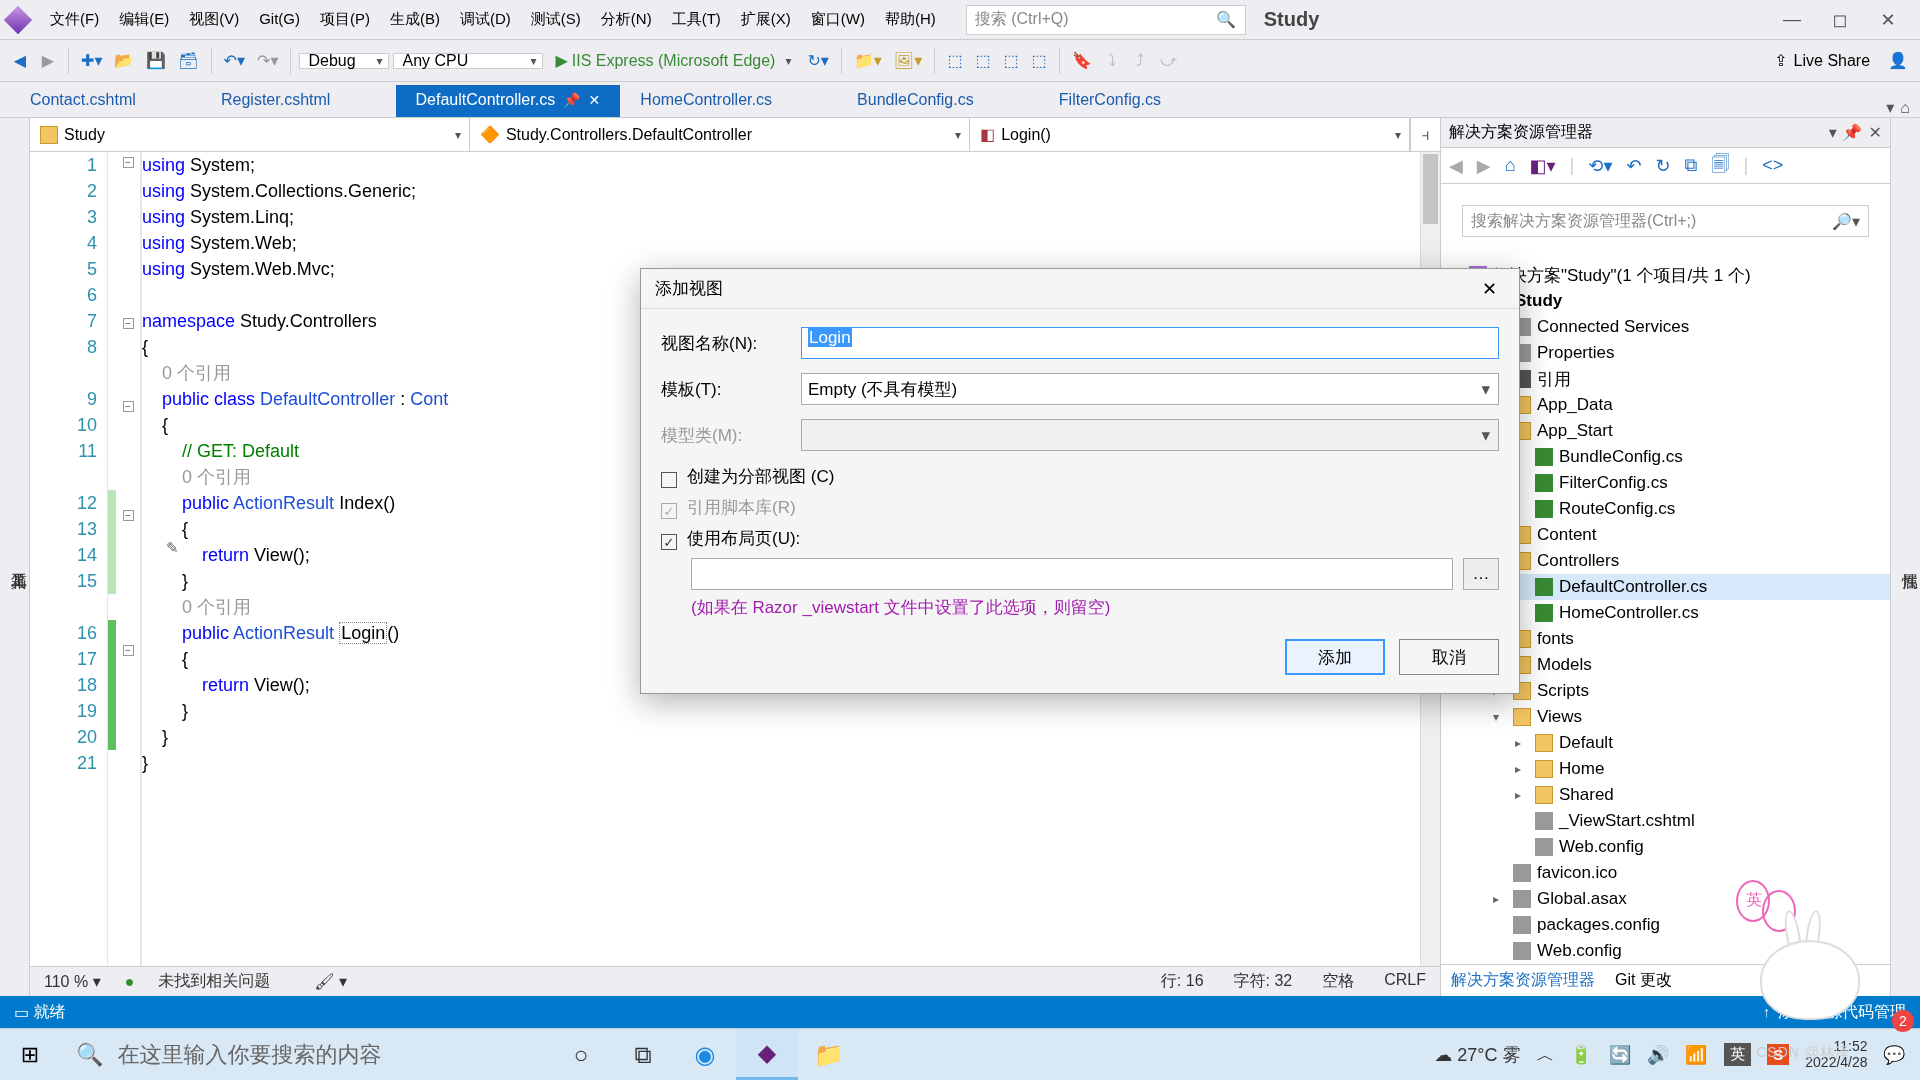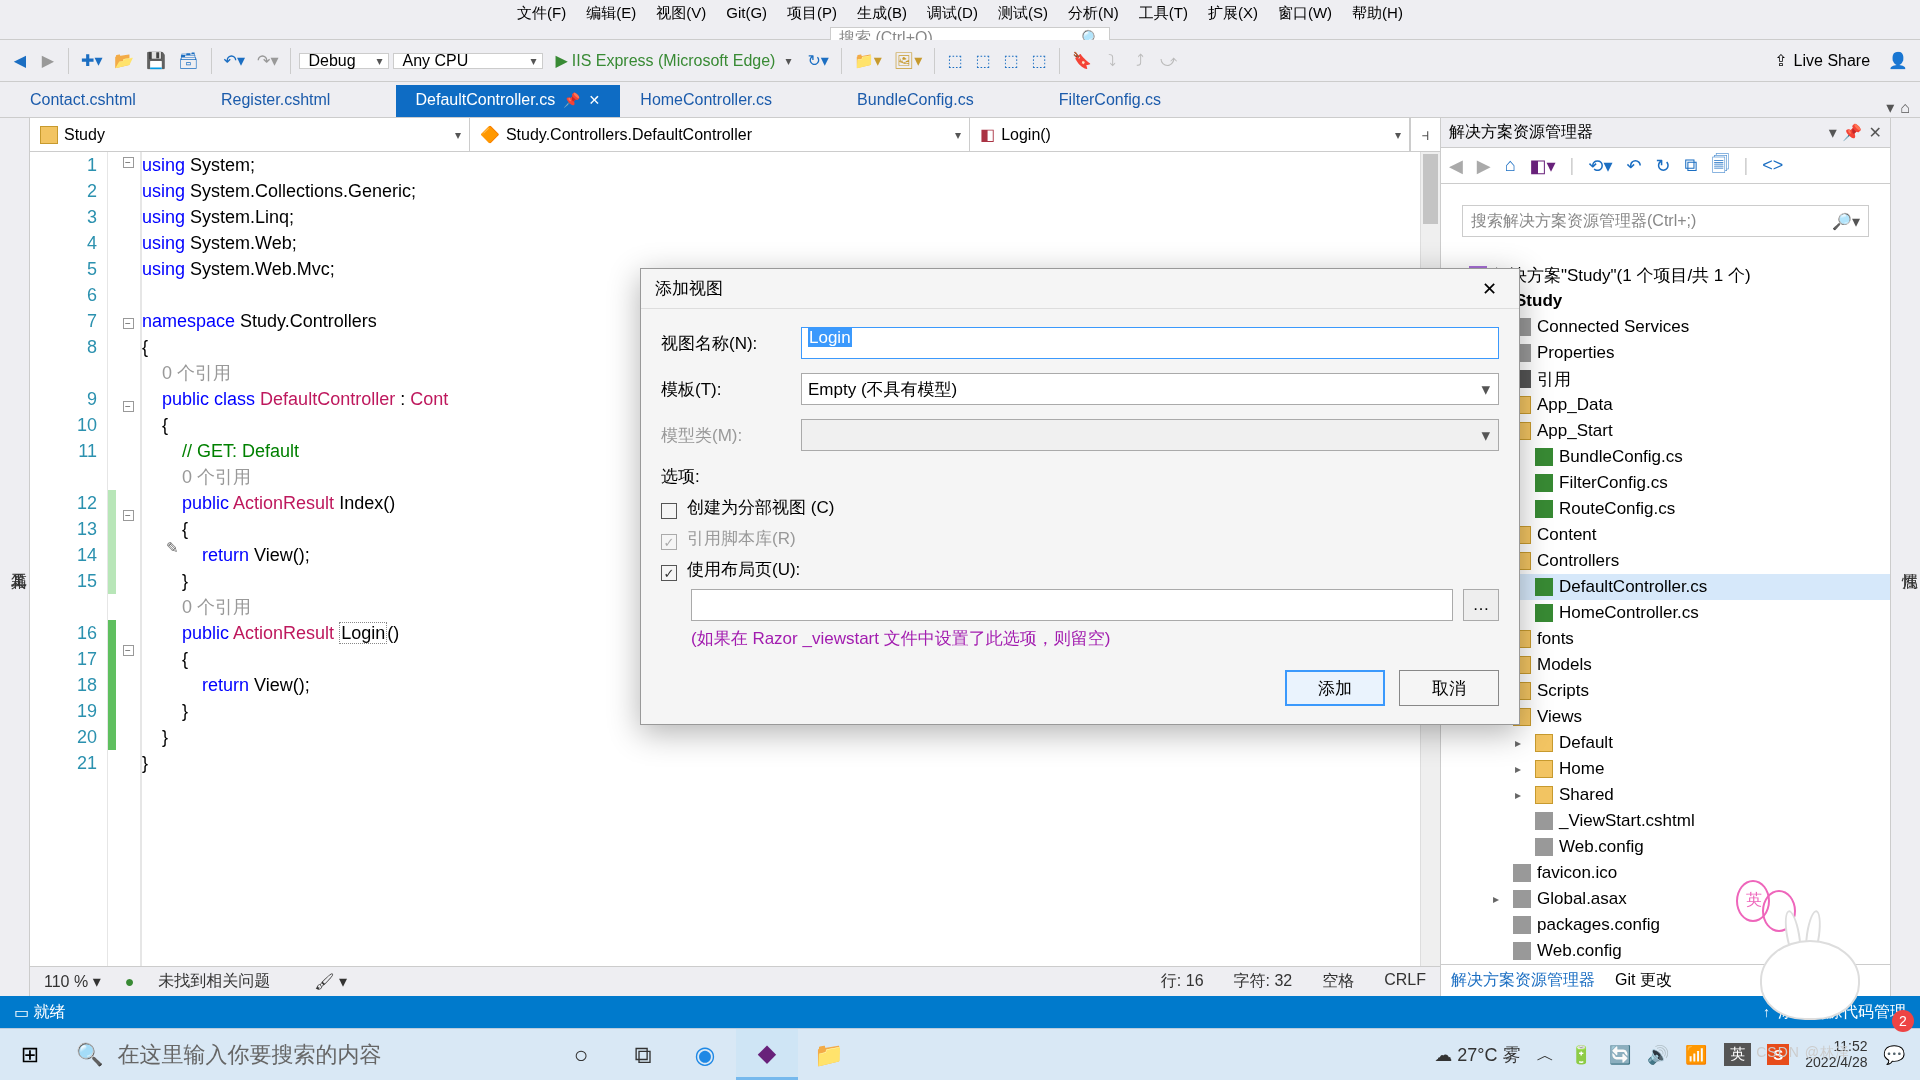--- a/index.html
+++ b/index.html
@@ -1,20 +1,20 @@
 <!DOCTYPE html>
 <html><head>
 <meta charset="utf-8">
 <style>
 * { margin: 0; padding: 0; box-sizing: border-box; font-family: "Microsoft YaHei", "Segoe UI", sans-serif; }
 body { width: 1920px; height: 1080px; overflow: hidden; background: #fff; }
 .vs-window { display: flex; flex-direction: column; height: 100%; }
 
 
-.titlebar { height: 40px; background: #eeeef2; display: flex; align-items: center; padding: 0 8px; border-bottom: 1px solid #ccc; font-size: 15px; flex-direction: column; }
+.titlebar { height: 40px; background: #eeeef2; display: flex; align-items: center; padding: 0 8px; border-bottom: 1px solid #ccc; font-size: 15px; }
 .vs-logo { width: 20px; height: 20px; background: linear-gradient(135deg,#cb95e6,#6c33af); margin-right: 12px; transform: rotate(45deg); }
 .menu-item { padding: 4px 10px; cursor: default; }
 .titlebar-search { margin-left: 20px; width: 280px; height: 30px; border: 1px solid #ccc; background: #fff; padding: 0 8px; display: flex; align-items: center; color: #888; font-size: 16px; }
 .titlebar-search .mag { margin-left: auto; color: #555; }
 .solution-name { margin-left: 18px; font-size: 20px; color: #444; font-weight: 600;}
 .win-controls { margin-left: auto; display: flex; }
 .win-btn { width: 48px; height: 40px; display: flex; align-items: center; justify-content: center; color: #555; font-size: 18px; }
 
 
 .toolbar { height: 42px; background: #eeeef2; display: flex; align-items: center; padding: 0 8px; border-bottom: 1px solid #ccc; gap: 4px; font-size: 16px;}
@@ -52,21 +52,21 @@
 
 .code-area { flex:1; display:flex; font-family: Consolas, monospace; font-size: 18px; background:#fff; overflow:hidden; position:relative;}
 .collapse-gutter { width:26px; border-right:2px solid #e6e6e6; background:#fff; }
 .collapse-gutter .box { width:11px; height:11px; border:1px solid #999; margin:5px auto 0; font-size:10px; line-height:9px; text-align:center; color:#555;}
 .code-gutter { width: 78px; text-align: right; padding-right: 10px; color: #2b91af; border-right: 1px solid #e6e6e6; user-select:none; }
 .line { height: 26px; line-height: 26px; white-space: pre; }
 .change-bar { width:8px; }
 .change-bar .green { background:#5fbf5f; height:26px; }
 .change-bar .light { background:#b8e6b8; height:26px; }
 .code-lines { flex:1; }
-.kw { color:#0000ff;} .type{color:#be185d;} .com{color:#008000;} .gray{color:#999;}
+.kw { color:#0000ff;} .type{color:#1d4ed8;} .com{color:#008000;} .gray{color:#999;}
 .boxed { border:1px dotted #888; padding:0 1px;}
 .scroll { position:absolute; right:0; top:0; width:20px; height:100%; background:#efefef; border-left:1px solid #ddd;}
 .scroll .thumb { position:absolute; top:2px; left:2px; right:2px; height:70px; background:#c4c4c4; }
 .scroll .mark { position:absolute; left:2px; right:2px; height:3px; background:#5fbf5f; top:48%;}
 .pencil { position:absolute; left:136px; top:calc(26px * 15 - 3px); font-size:15px; color:#666;}
 
 
 .ed-footer { height:30px; border-top:1px solid #ccc; display:flex; align-items:center; padding:0 14px; font-size:16px; color:#333; gap:24px; background:#eeeef2;}
 .ed-footer .ok { color:#388a34; }
 .ed-footer .right { margin-left:auto; display:flex; gap:30px;}
@@ -641,21 +641,20 @@
       <div class="dlg-label">模板(T):</div>
       <div class="dlg-select">
           <span>Empty (不具有模型)</span>
         </div>
     </div>
     <div class="dlg-row">
       <div class="dlg-label disabled">模型类(M):</div>
       <div class="dlg-select disabled"></div>
     </div>
     <div class="dlg-opts">
-      <div style="margin-bottom:6px;">选项:</div>
       <div class="opt">
           <span class="cb"></span>
           <span>创建为分部视图 (C)</span>
         </div>
       <div class="opt" style="color:#999">
           <span class="cb disabled">✓</span>
           <span>引用脚本库(R)</span>
         </div>
       <div class="opt">
           <span class="cb">✓</span>

